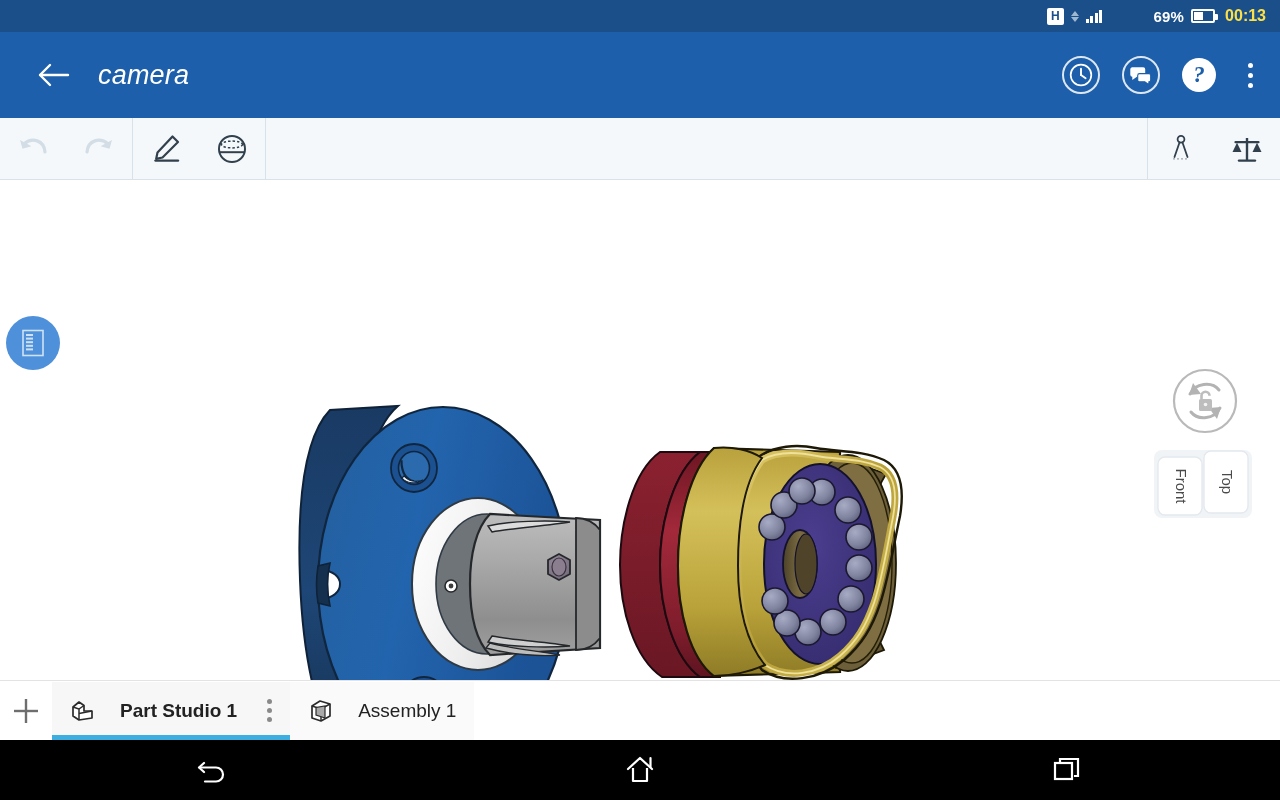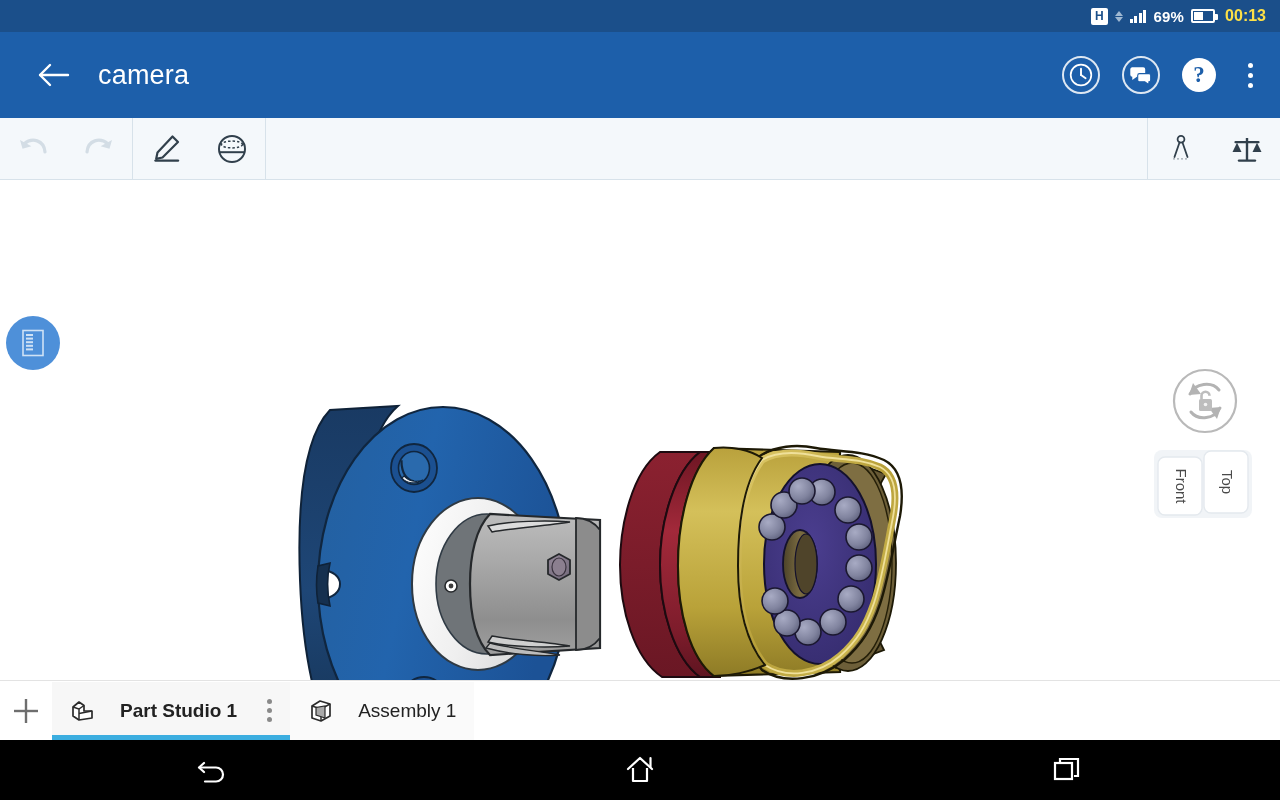--- a/index.html
+++ b/index.html
@@ -30,35 +30,35 @@
   .tri-dn {
     width:0;height:0;border-left:4px solid transparent;border-right:4px solid transparent;
     border-top:5px solid #9fb8d2;
   }
   .sb-signal { display:flex; align-items:flex-end; gap:1.5px; height:14px; }
   .sb-signal i { display:block; width:3px; background:#fff; }
   .sb-signal i:nth-child(1){height:4px;}
   .sb-signal i:nth-child(2){height:7px;}
   .sb-signal i:nth-child(3){height:10px;}
   .sb-signal i:nth-child(4){height:13px;}
-  .sb-pct { color:#fff; font-size:15px; font-weight:bold; letter-spacing:.2px; }
+  .sb-pct { color:#fff; font-size:15px; font-weight:bold; letter-spacing:.2px;margin-left:44px; }
   .sb-batt {
     position:relative; width:24px; height:14px; border:2px solid #fff; border-radius:2px;
   }
   .sb-batt:after{
     content:""; position:absolute; right:-5px; top:3px; width:3px; height:6px; background:#fff;
     border-radius:0 1px 1px 0;
   }
   .sb-batt i{ position:absolute; left:1px; top:1px; bottom:1px; width:9px; background:#fff; }
   .sb-time { color:#fde047; font-size:16px; font-weight:bold; margin-left:3px; }
 
   
   .appbar {
     position:absolute; left:0; top:32px; width:1280px; height:86px;
-    background:#1d5faa; display:flex; align-items:center;
+    background:#1d5faa; display:flex; align-items:center;font-style:italic;
   }
   .back-btn { width:64px; margin-left:22px; display:flex; align-items:center; justify-content:center; }
   .appbar .title {
     color:#fff; font-size:27px; font-weight:400; margin-left:12px; letter-spacing:.2px;
   }
   .appbar-actions { margin-left:auto; display:flex; align-items:center; gap:22px; padding-right:18px; }
   .circ-icon {
     width:38px;height:38px;border-radius:50%;border:2px solid rgba(255,255,255,.85);
     display:flex;align-items:center;justify-content:center;
   }

